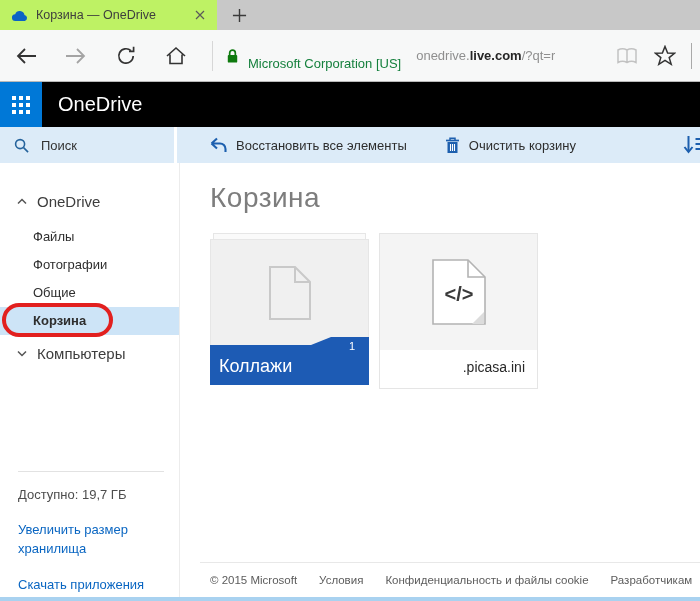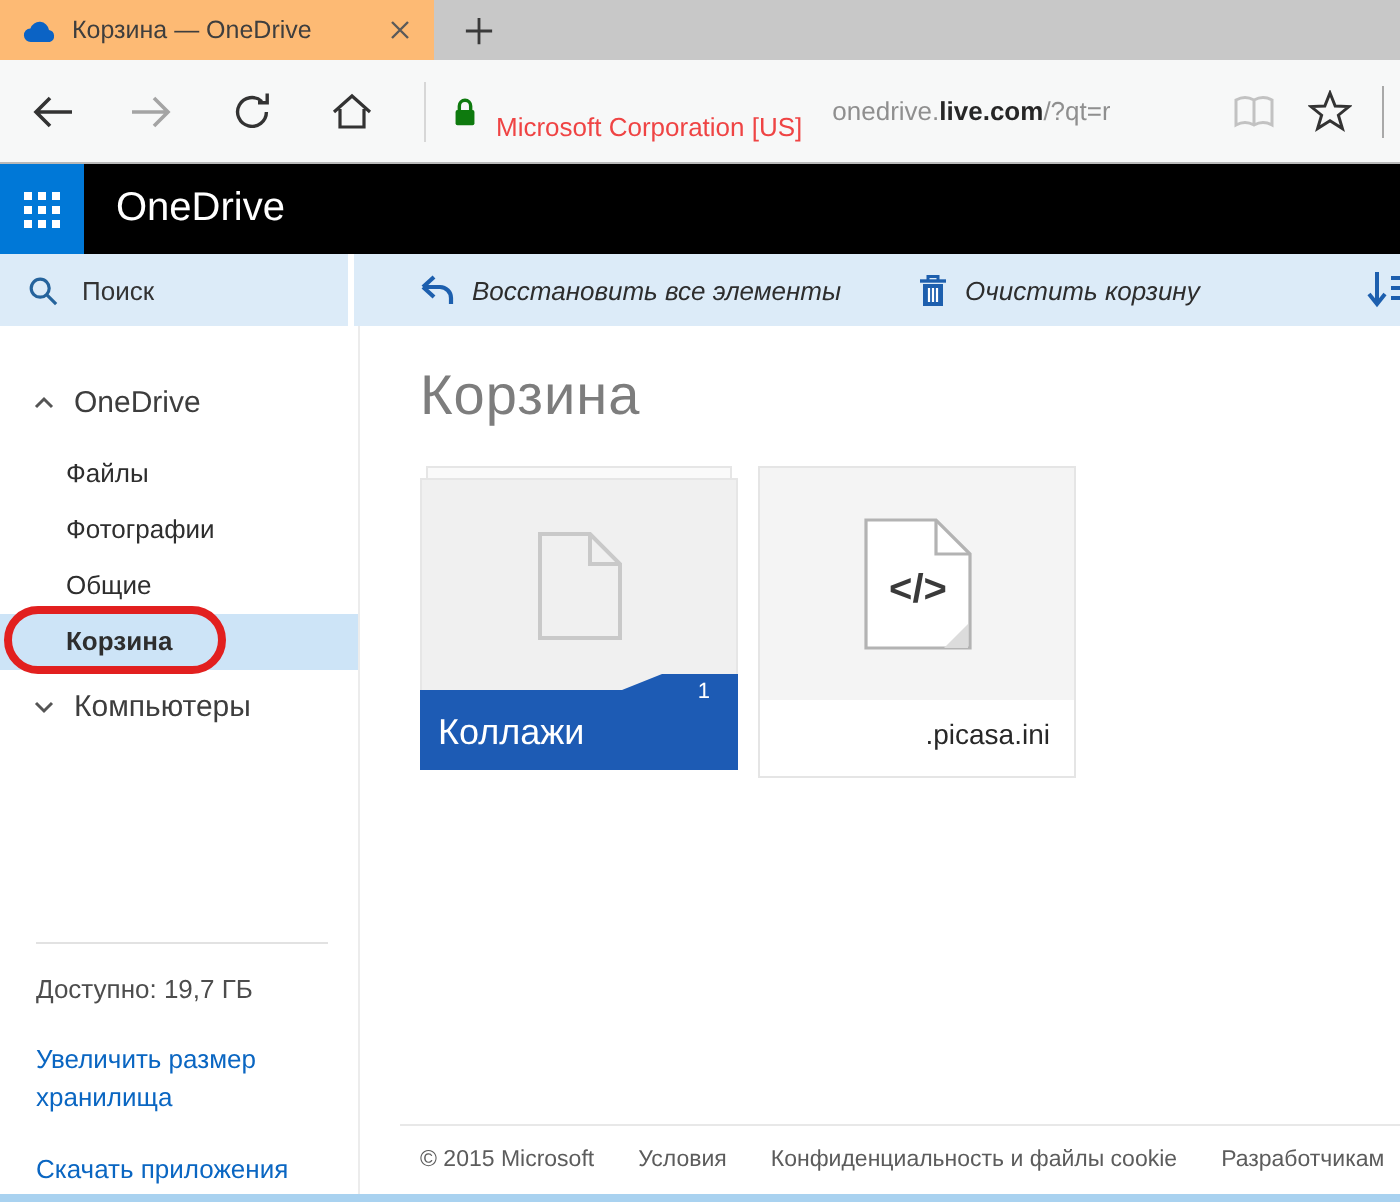--- a/index.html
+++ b/index.html
@@ -5,50 +5,50 @@
   * { margin:0; padding:0; box-sizing:border-box; }
   html,body { width:700px; height:601px; }
   body {
     font-family:"Liberation Sans","DejaVu Sans",sans-serif;
     position:relative; overflow:hidden; background:#ffffff; color:#2f2f2f;
   }
   svg { display:block; }
 
   
   .tabbar { position:absolute; top:0; left:0; right:0; height:30px; background:#c8c8c8; display:flex; }
-  .tab { width:217px; background:#fdba74; display:flex; align-items:center; padding:0 8px 0 10px; gap:8px; }
+  .tab { width:217px; background:#bef264; display:flex; align-items:center; padding:0 8px 0 10px; gap:8px; }
   .tab-title { flex:1; font-size:12.5px; color:#3e3e3e; white-space:nowrap; overflow:hidden; }
   .tab-close { width:18px; height:18px; display:flex; align-items:center; justify-content:center; }
   .newtab { width:44px; display:flex; align-items:center; justify-content:center; }
 
   
   .chrome { position:absolute; top:30px; left:0; right:0; height:52px; background:#f7f8f8;
             border-bottom:1px solid #b9b9b9; display:flex; align-items:center; }
   .nav-icons { display:flex; align-items:center; gap:26px; padding-left:14px; }
   .nav-btn { width:24px; height:24px; display:flex; align-items:center; justify-content:center; }
   .addr-sep { width:1px; height:30px; background:#d7d7d7; margin-left:24px; }
   .address { flex:1; display:flex; align-items:center; padding-left:11px; gap:7px; min-width:0; }
-  .sec-text { font-size:13px; color:#ef4444; white-space:nowrap;margin-top:16px; }
+  .sec-text { font-size:13px; color:#15803d; white-space:nowrap;margin-top:16px; }
   .url { font-size:13px; white-space:nowrap; overflow:hidden; margin-left:8px; }
   .url .dim { color:#8f8f8f; }
   .url .strong { color:#262626; font-weight:bold; }
   .addr-right { display:flex; align-items:center; gap:15px; padding-right:8px; }
   .vline { width:1px; height:26px; background:#a9a9a9; }
 
   
   .app-header { position:absolute; top:82px; left:0; right:0; height:45px; background:#000; display:flex; align-items:center; }
   .waffle { width:42px; height:45px; background:#0078d7; display:flex; align-items:center; justify-content:center; }
   .app-title { color:#fff; font-size:20px; margin-left:16px; font-weight:400; }
 
   
   .command-bar { position:absolute; top:127px; left:0; right:0; height:36px; background:#dcebf8; display:flex; }
   .searchbox { width:177px; border-right:3px solid #fff; display:flex; align-items:center; gap:12px; padding-left:14px; }
   .search-label { font-size:13px; color:#333; }
   .commands { flex:1; position:relative; display:flex; align-items:center; gap:38px; padding-left:32px; overflow:hidden; }
-  .command { display:flex; align-items:center; gap:9px; font-size:13px; color:#2d2d2d;font-style:italic; }
+  .command { display:flex; align-items:center; gap:9px; font-size:13px; color:#2d2d2d; }
   .sort-btn { position:absolute; right:-9px; top:7px; }
 
   
   .content { position:absolute; top:163px; left:0; right:0; bottom:0; display:flex; }
 
   .sidebar { width:180px; border-right:1px solid #ececec; position:relative; background:#fff; }
   .nav { padding-top:26px; }
   .group { display:flex; align-items:center; gap:10px; padding-left:17px; height:24px; font-size:15px; color:#3d3d3d; }
   .subnav { margin:10px 0 6px; }
   .subitem { height:28px; line-height:28px; padding-left:33px; font-size:13px; color:#2e2e2e; }

